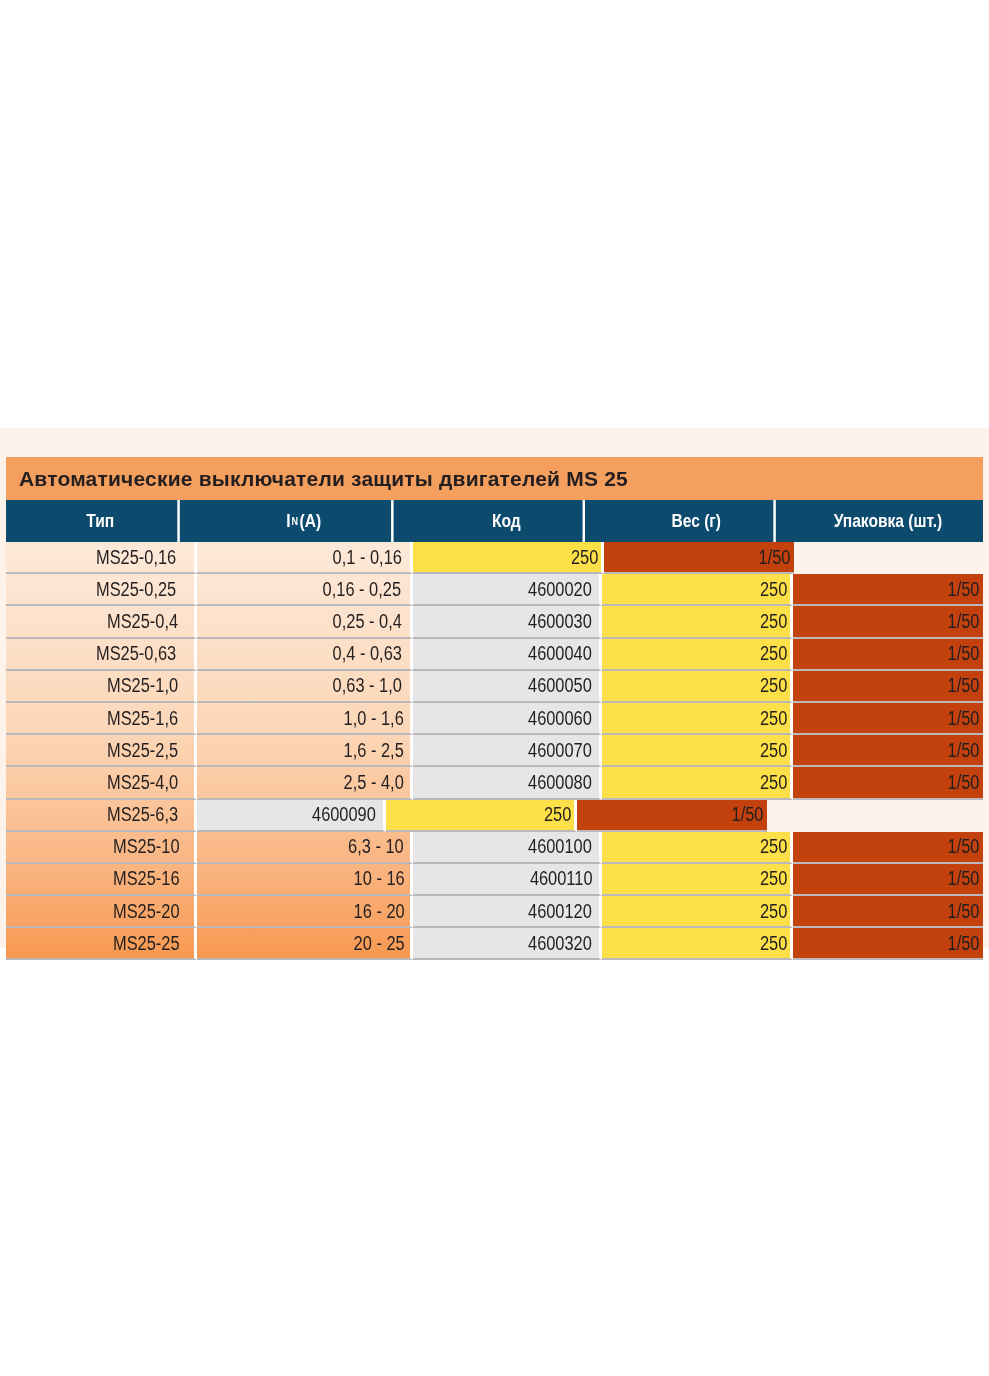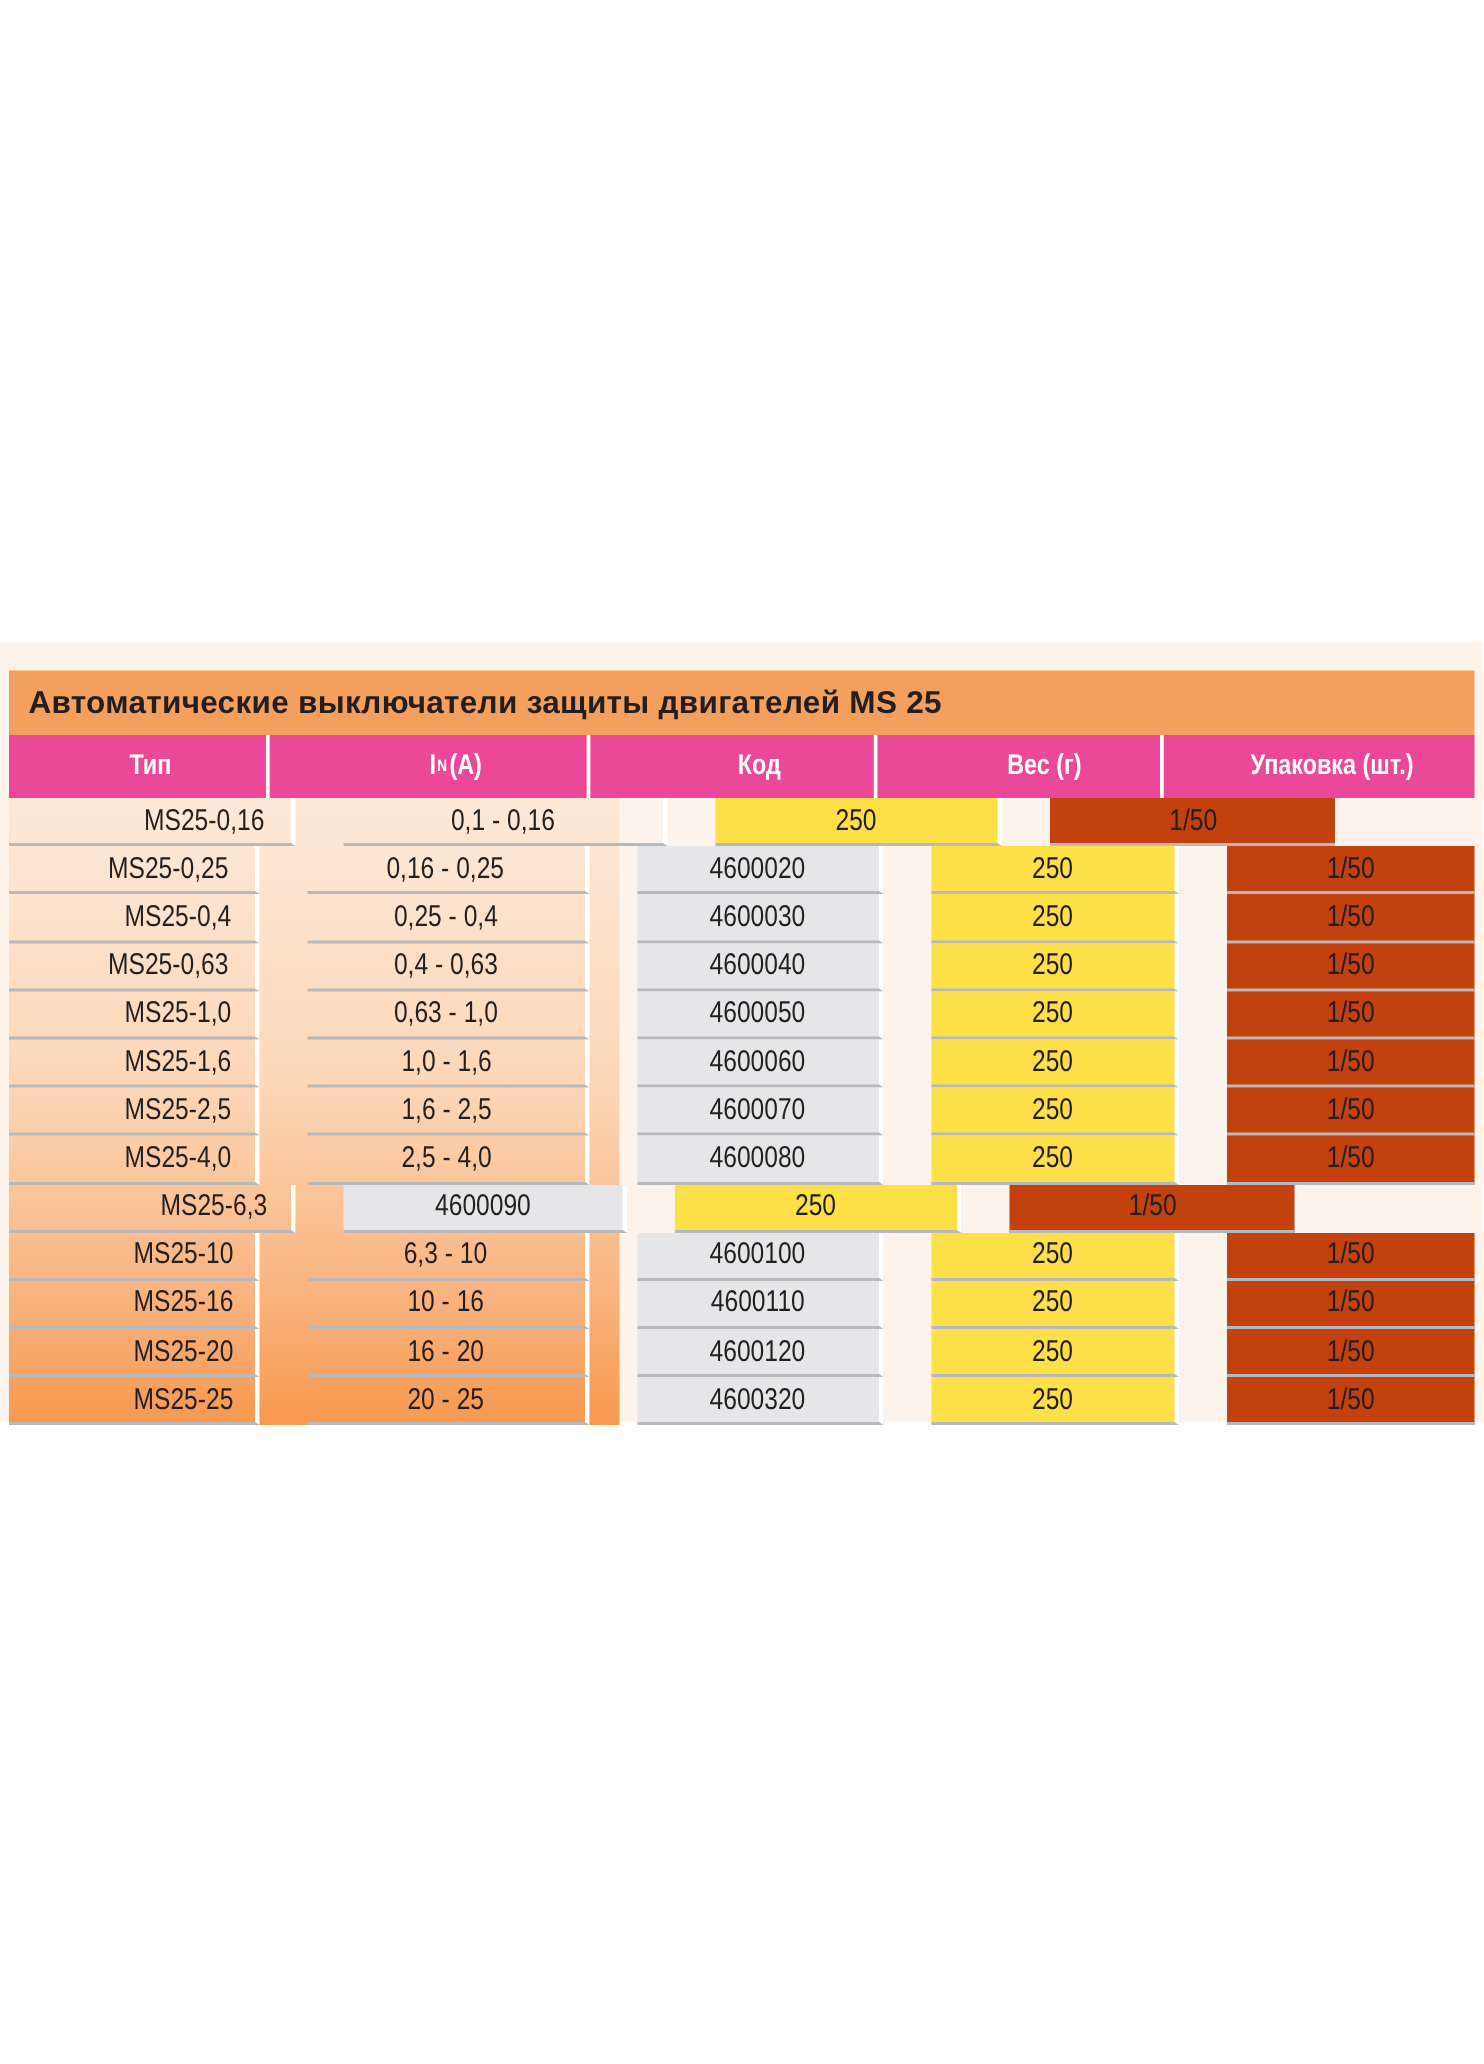--- a/index.html
+++ b/index.html
@@ -6,30 +6,30 @@
   body {
     width: 989px; height: 1376px; background: #ffffff;
     position: relative; overflow: hidden;
     font-family: "Liberation Sans", sans-serif;
   }
   .panel {
     position: absolute; left: 0; top: 428px; width: 989px; height: 520px;
     background: #fdf3ea;
   }
   .table-wrap {
-    position: absolute; left: 6px; top: 447px; width: 977px;
+    position: absolute; left: 6px; top: 457px; width: 977px;
   }
   .title-bar {
     height: 43px; background: #f59f5e;
     display: flex; align-items: center; padding-left: 13px;
     font-weight: bold; font-size: 21px; color: #231f20;
     letter-spacing: 0.2px;
   }
   .header-row {
-    display: flex; height: 42px; background: #ec4899;
+    display: flex; height: 42px; background: #0c4a6e;
   }
   .header-row .hc {
     display: flex; align-items: center; justify-content: center;
     color: #ffffff; font-size: 19px; font-weight: bold;
     border-right: 3px solid #ffffff; box-sizing: border-box;
     transform: scaleX(0.82);
   }
   .header-row .hc:last-child { border-right: none; }
   .c0 { width: 191px; }
   .c1 { width: 216px; }
@@ -40,21 +40,21 @@
   .body-rows { position: relative; }
   .row { display: flex; height: 32.2px; }
   .cell {
     box-sizing: border-box; display: flex; align-items: center;
     font-size: 20px; color: #231f20;
     border-bottom: 2px solid #b9b9bb;
   }
   .cell span { display: inline-block; transform: scaleX(0.82); }
   .cell.left { padding-left: 9px; justify-content: flex-end; }
   .cell.left span { transform-origin: left center; }
-  .cell.center { justify-content: center; margin-left: 32px; }
+  .cell.center { justify-content: flex-end; }
   .cell.c0, .cell.c1 { border-right: 3px solid #ffffff; }
   .cell.c2 { background: #e6e6e8; border-right: 3px solid #ffffff; }
   .cell.c3 { background: #fde047; border-right: 3px solid #ffffff; }
   .cell.c4 { background: #c2410c; }
   .gradient-bg {
     position: absolute; left: 0; top: 0; width: 407px; height: 100%;
     background: linear-gradient(to bottom, #fde9d9 0%, #fcd7b8 45%, #f9b27c 80%, #f7984f 100%);
     z-index: 0;
   }
   .row { position: relative; z-index: 1; }

